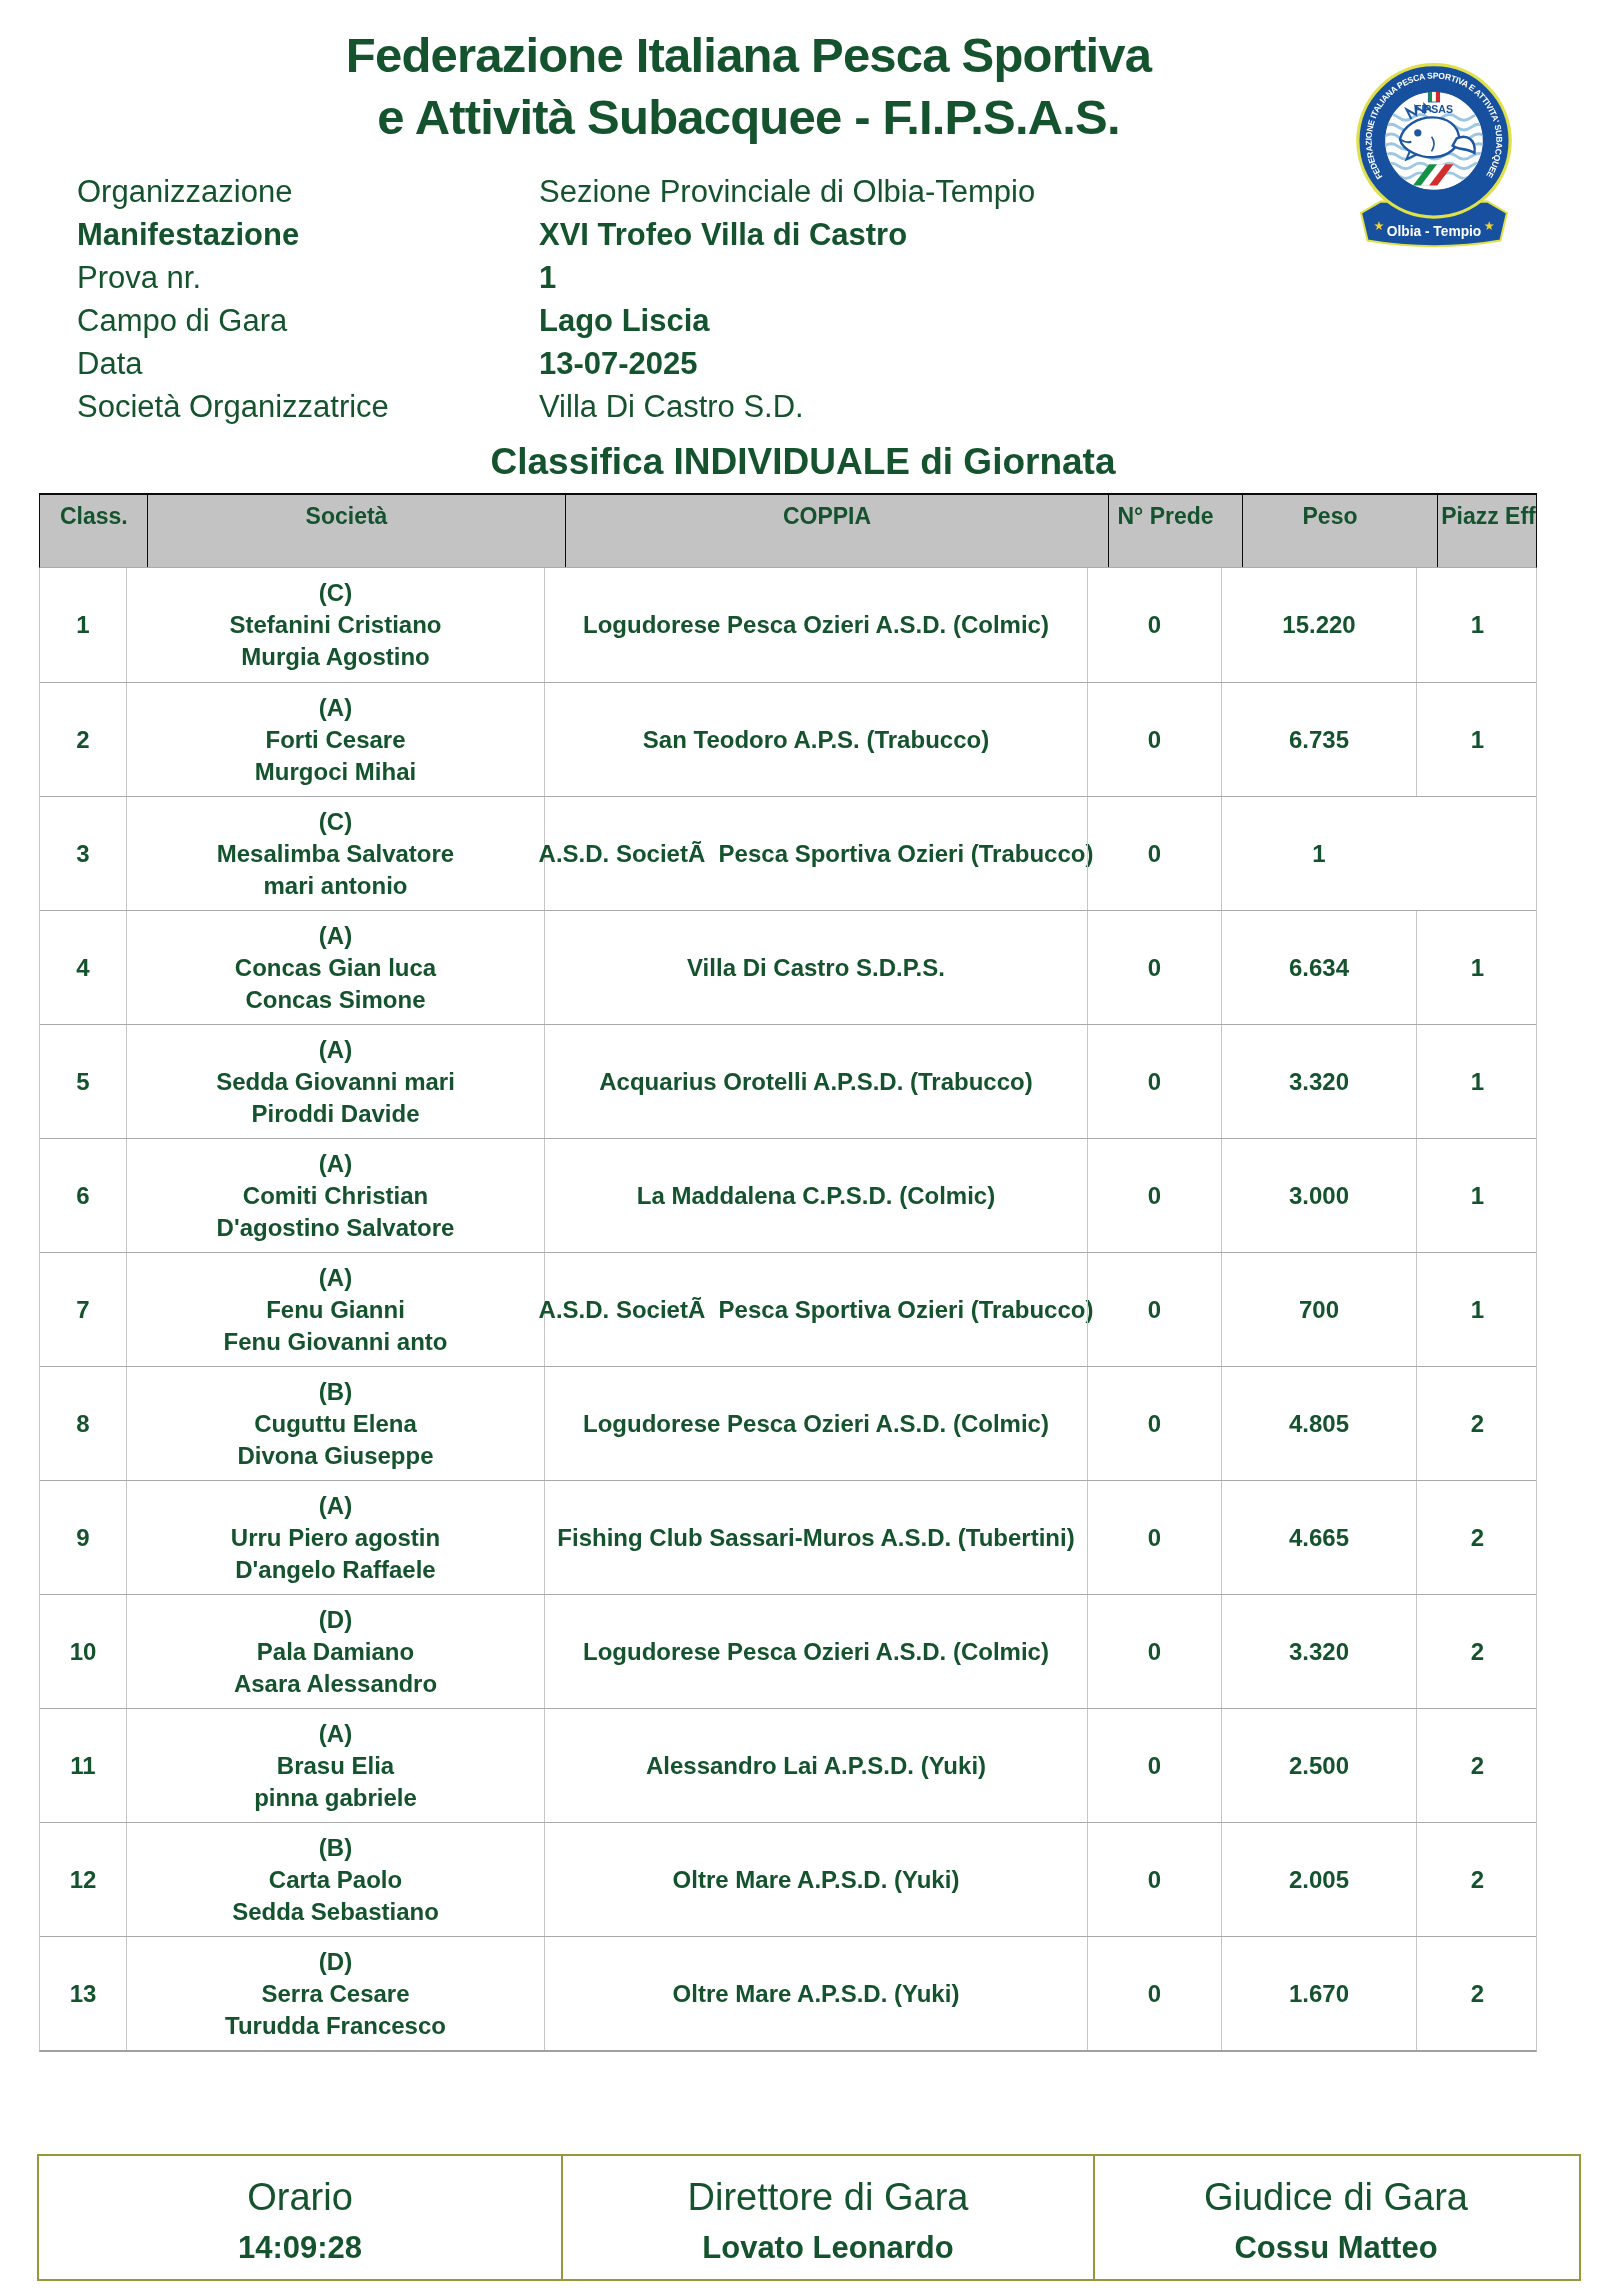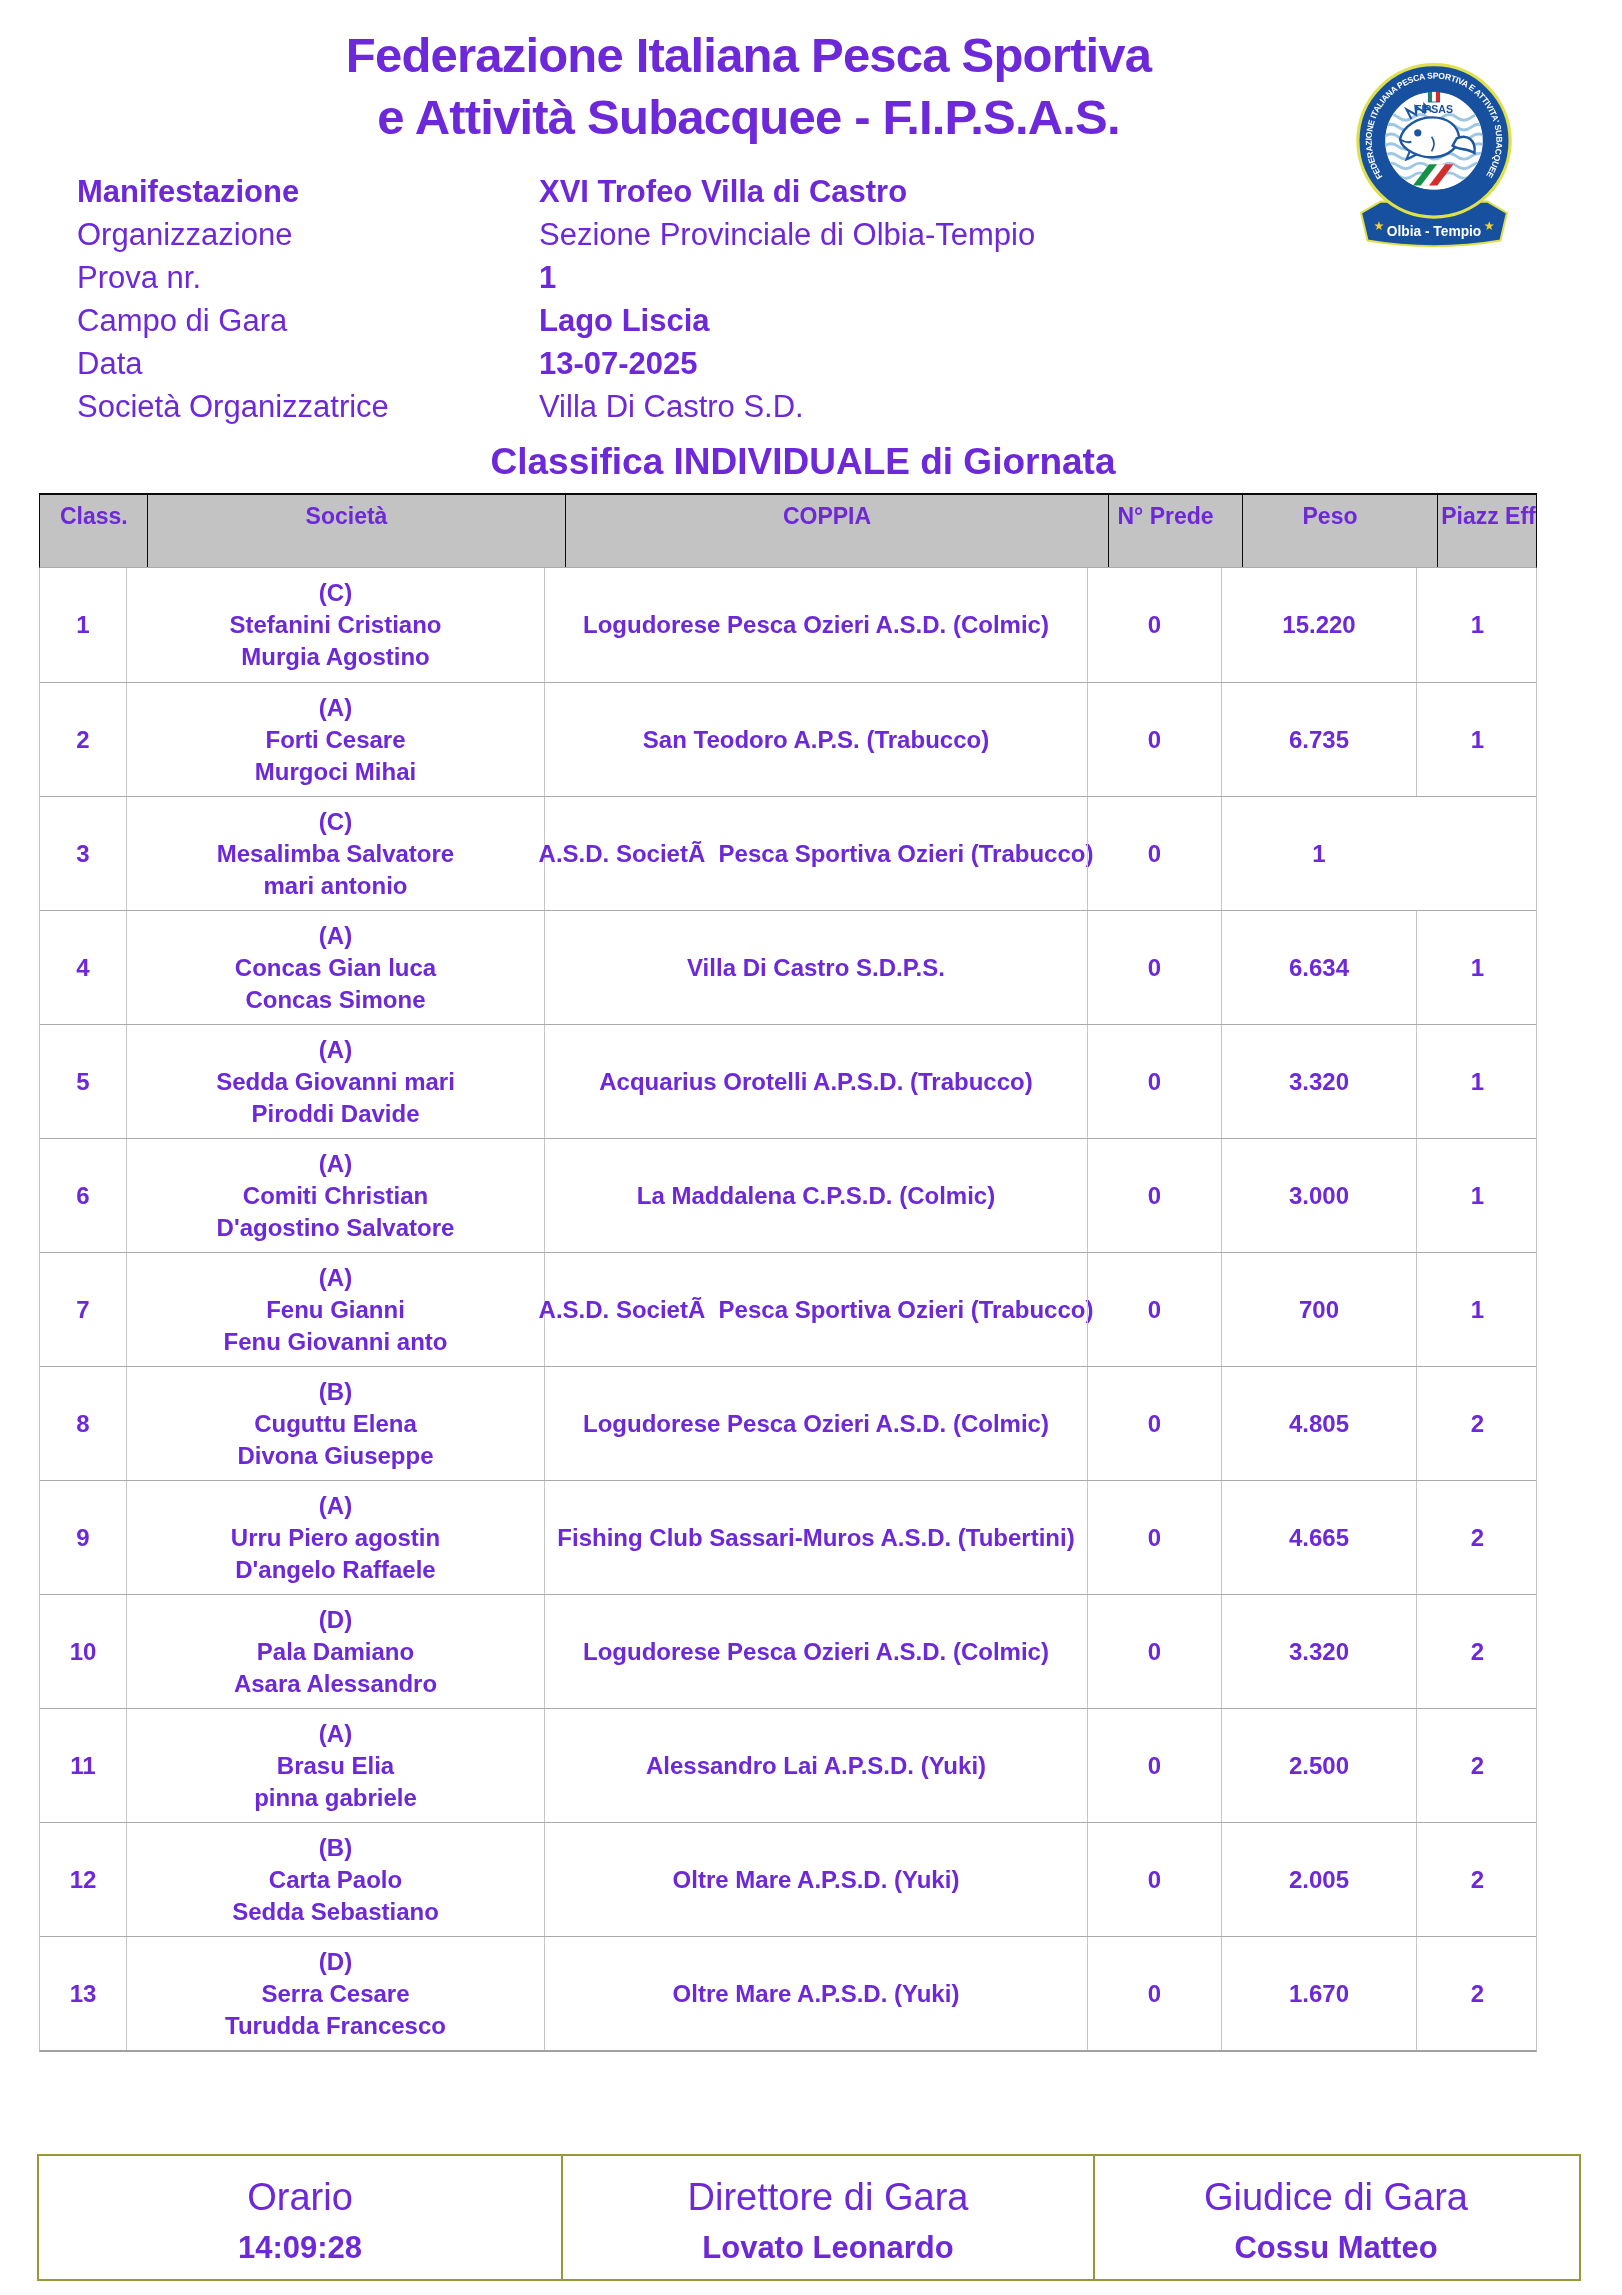--- a/index.html
+++ b/index.html
@@ -1,19 +1,19 @@
 <!DOCTYPE html>
 <html style="font-size:13px"><head>
 <meta charset="utf-8">
 <style>
   * { margin:0; padding:0; box-sizing:border-box; }
   html,body { background:#fff; }
   .page {
     position:relative; width:1622px; height:2295px; background:#ffffff;
-    font-family:"Liberation Sans", sans-serif; color:#6d28d9;
+    font-family:"Liberation Sans", sans-serif; color:#14532d;
   }
 
   
   .main-title {
     position:absolute; top:24px; left:0; width:1497px;
     text-align:center; font-weight:bold; font-size:49px; line-height:62px;
     letter-spacing:-0.8px;
   }
 
   
@@ -140,26 +140,26 @@
       </g>
 
       <text x="32" y="207" text-anchor="middle" font-size="15" fill="#f2d12e">★</text>
       <text x="168" y="207" text-anchor="middle" font-size="15" fill="#f2d12e">★</text>
       <text x="100" y="215" text-anchor="middle" font-size="17" font-weight="bold" fill="#ffffff">Olbia - Tempio</text>
     </svg>
   </div>
 
   <div class="info">
       <div class="info-row">
+    <span class="info-label">Organizzazione</span>
+    <span class="info-value">Sezione Provinciale di Olbia-Tempio</span>
+  </div>
+      <div class="info-row">
     <span class="info-label bold">Manifestazione</span>
     <span class="info-value bold">XVI Trofeo Villa di Castro</span>
-  </div>
-      <div class="info-row">
-    <span class="info-label">Organizzazione</span>
-    <span class="info-value">Sezione Provinciale di Olbia-Tempio</span>
   </div>
       <div class="info-row">
     <span class="info-label">Prova nr.</span>
     <span class="info-value bold">1</span>
   </div>
       <div class="info-row">
     <span class="info-label">Campo di Gara</span>
     <span class="info-value bold">Lago Liscia</span>
   </div>
       <div class="info-row">

